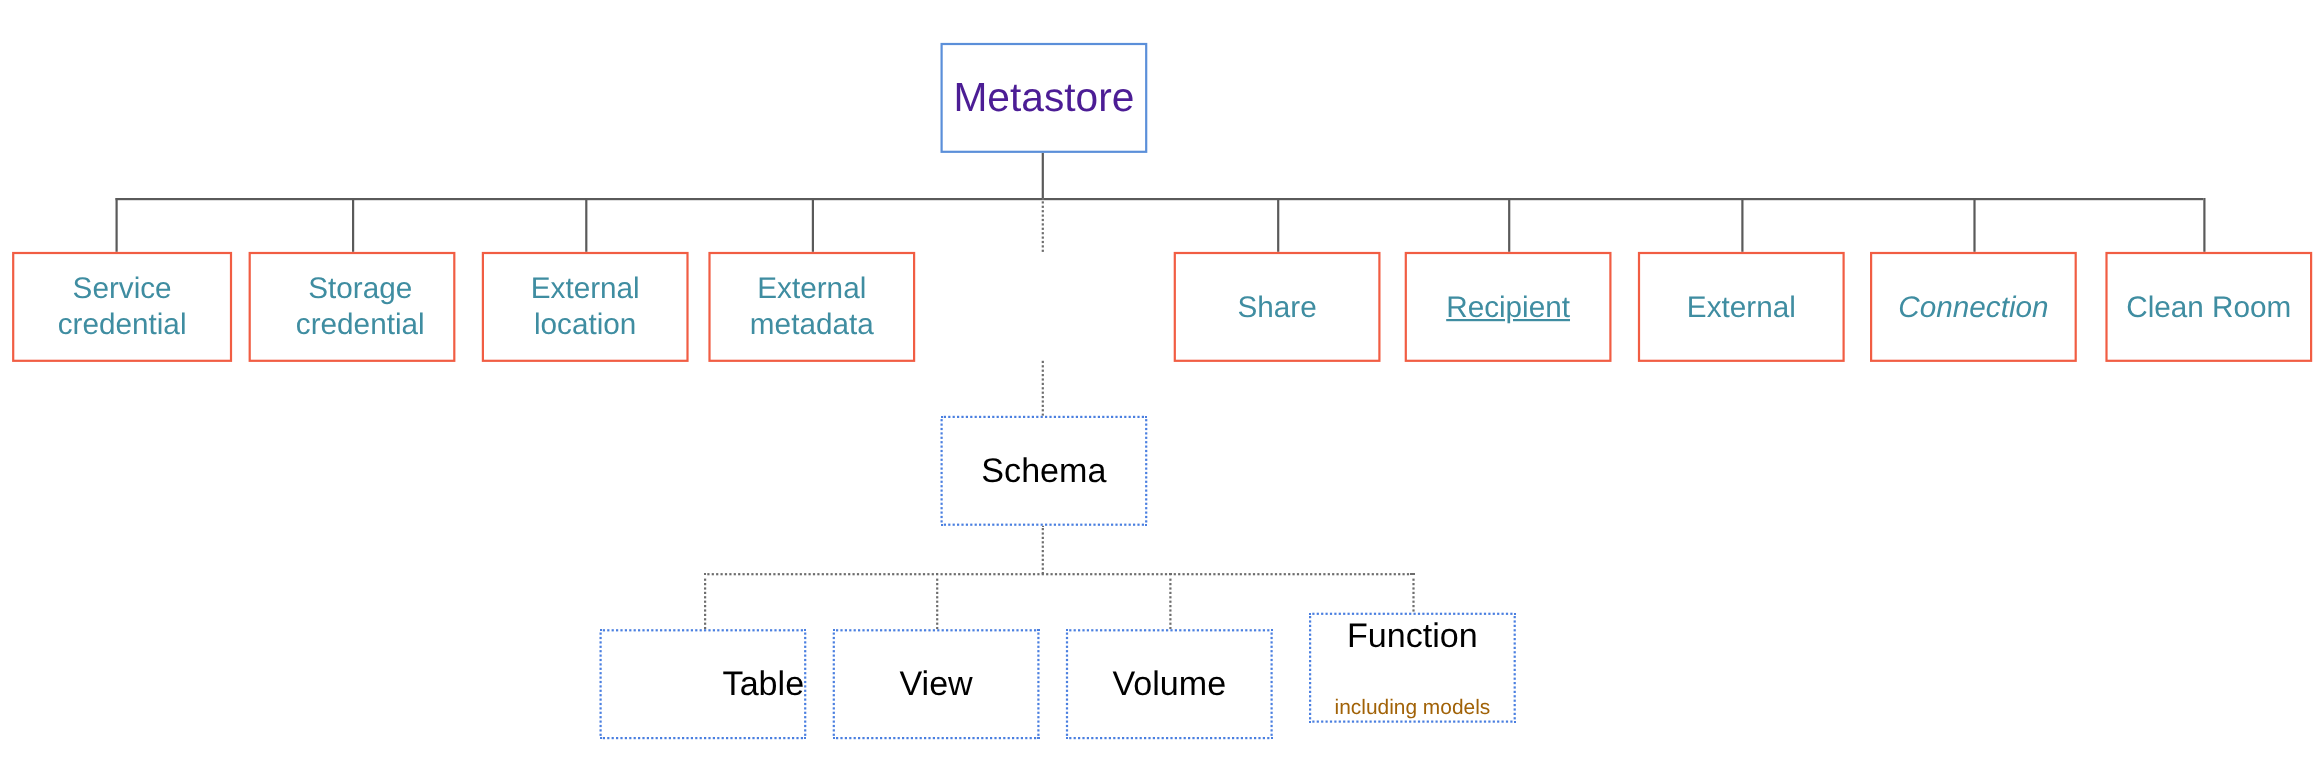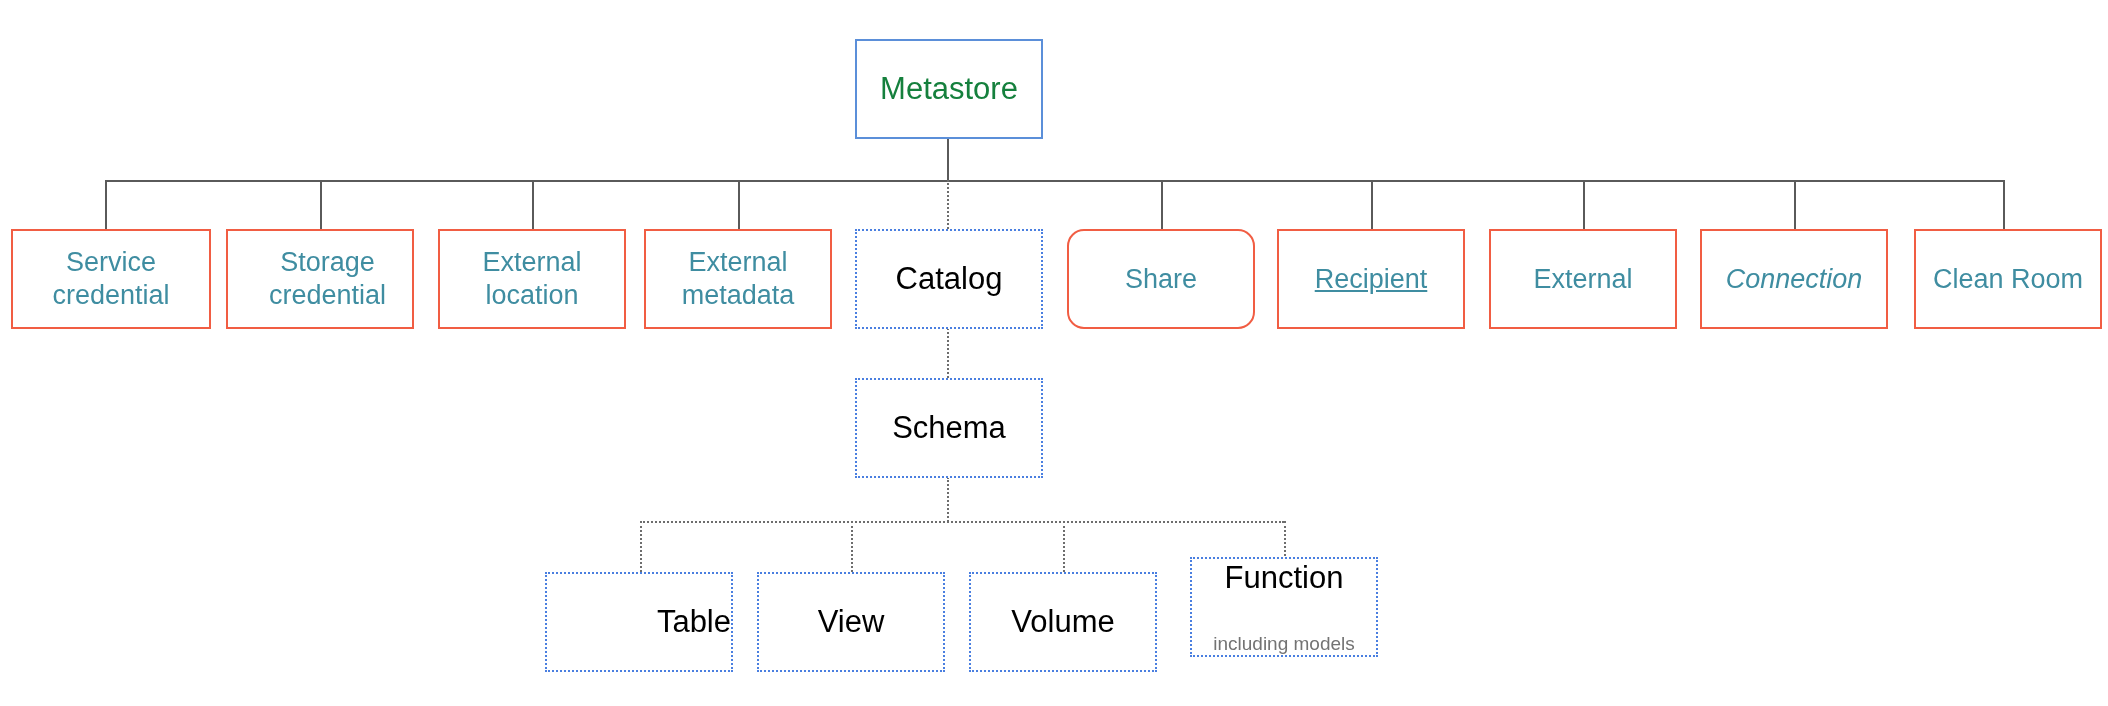--- a/index.html
+++ b/index.html
@@ -33,30 +33,30 @@
   }
 
   .node .label {
     display: block;
     white-space: pre-line;
   }
 
   .node .sublabel {
     display: block;
     font-size: 19px;
-    color: #737373;
+    color: #a16207;
     margin-top: 12px;
     white-space: nowrap;
   }
 
   
   .node.root {
     border: 2px solid #5b8fd9;
-    color: #15803d;
-    font-size: 31px;
+    color: #4c1d95;
+    font-size: 37px;
   }
 
   
   .node.redbox {
     border: 2px solid #f15d43;
     color: #3f8da1;
     font-size: 27px;
   }
 
   
@@ -134,25 +134,22 @@
   <div class="node redbox" style="left:438px; top:229px; width:188px; height:100px;">
     <span class="label">External
 location</span>
   </div>
 
   <div class="node redbox" style="left:644px; top:229px; width:188px; height:100px;">
     <span class="label">External
 metadata</span>
   </div>
 
-  <div class="node dotbox" style="left:855px; top:229px; width:188px; height:100px;">
-    <span class="label">Catalog</span>
-  </div>
 
-  <div class="node redbox" style="left:1067px; top:229px; width:188px; height:100px;border-radius:17px;">
+  <div class="node redbox" style="left:1067px; top:229px; width:188px; height:100px;">
     <span class="label">Share</span>
   </div>
 
   <div class="node redbox" style="left:1277px; top:229px; width:188px; height:100px;text-decoration:underline;">
     <span class="label">Recipient</span>
   </div>
 
   <div class="node redbox" style="left:1489px; top:229px; width:188px; height:100px;">
     <span class="label">External</span>
   </div>

